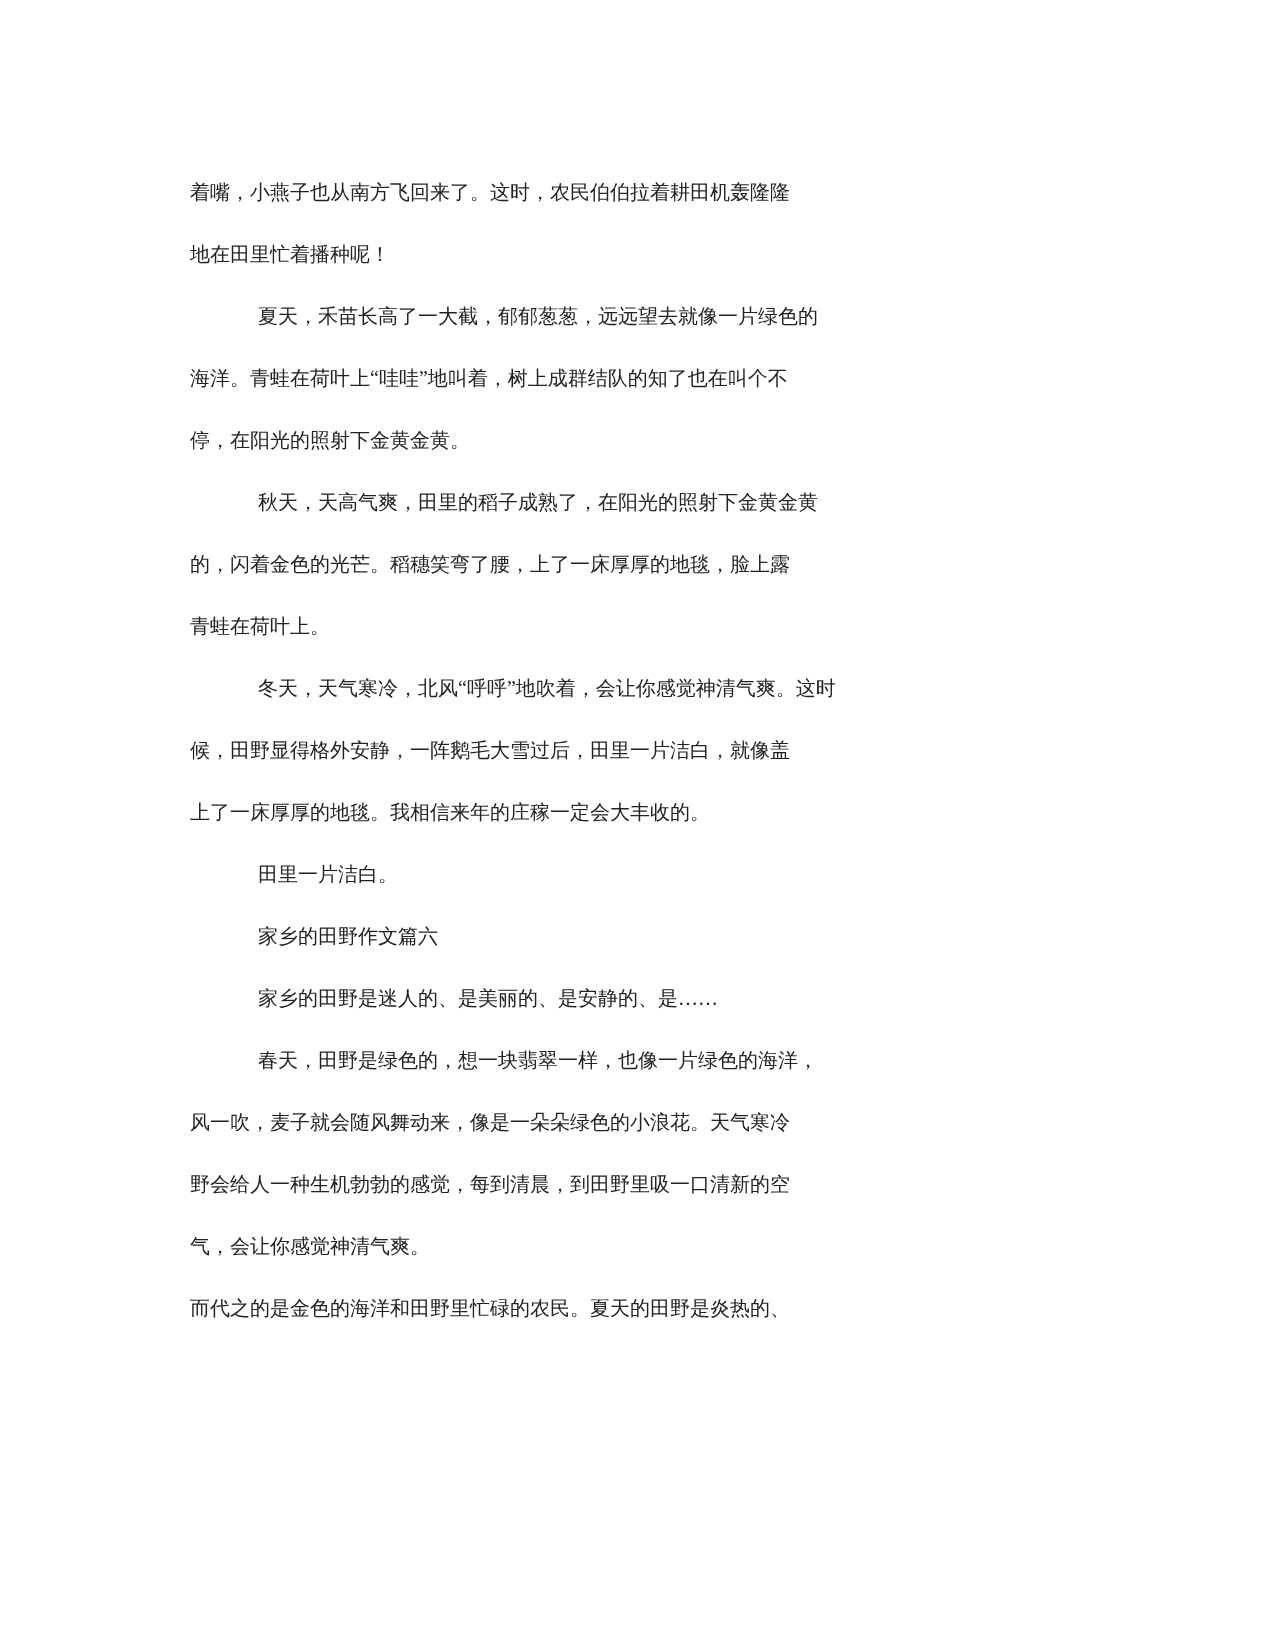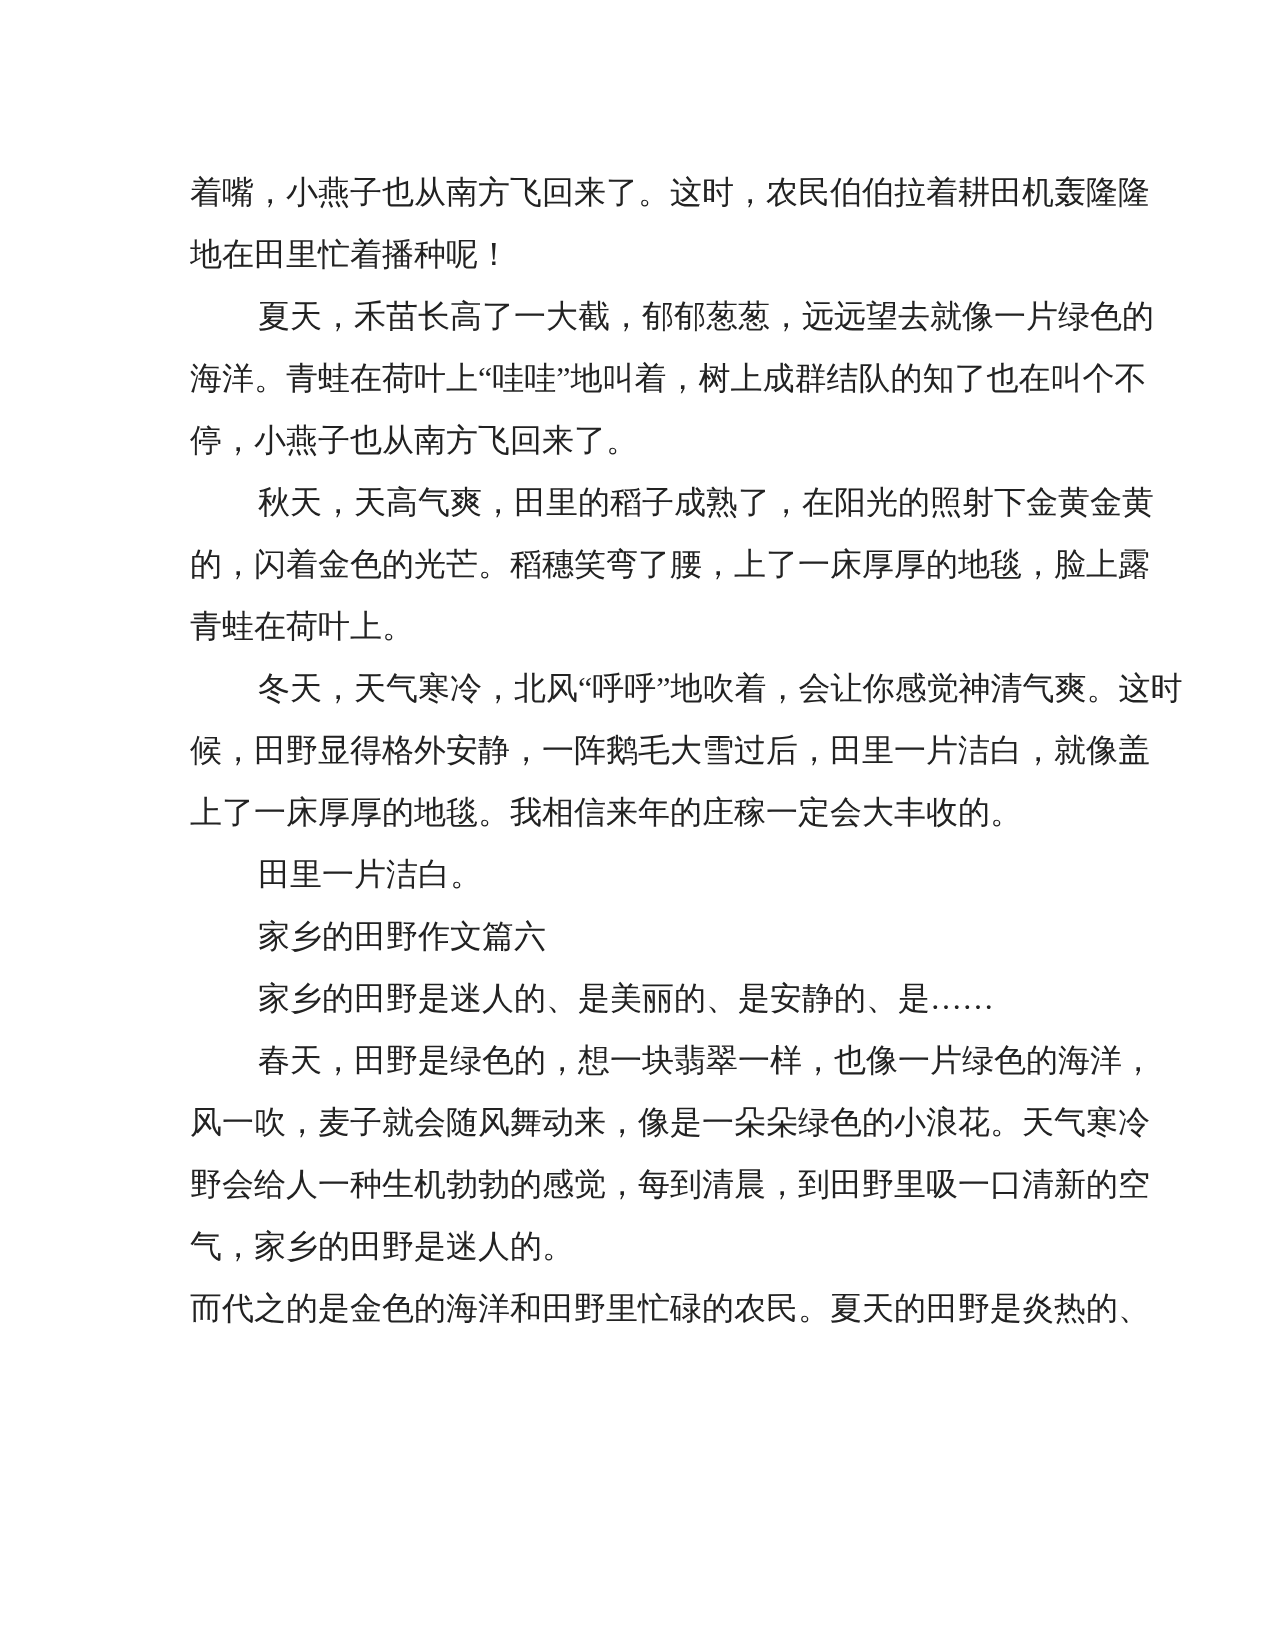--- a/index.html
+++ b/index.html
@@ -13,21 +13,21 @@
     height: 1650px;
     background: #ffffff;
     overflow: hidden;
   }
   .text-block {
     position: absolute;
     left: 190px;
     top: 161px;
     width: 895px;
     font-family: "Liberation Serif", "DejaVu Serif", serif;
-    font-size: 32px;
+    font-size: 20px;
     line-height: 62px;
     font-weight: 400;
     color: #222222;
   }
   .paragraph {
     margin: 0;
     padding: 0;
   }
   .line {
     height: 62px;
@@ -43,21 +43,21 @@
 
 <div class="page">
   <div class="text-block">
       <div class="paragraph">
         <div class="line">着嘴，小燕子也从南方飞回来了。这时，农民伯伯拉着耕田机轰隆隆</div>
         <div class="line">地在田里忙着播种呢！</div>
       </div>
       <div class="paragraph">
         <div class="line indent">夏天，禾苗长高了一大截，郁郁葱葱，远远望去就像一片绿色的</div>
         <div class="line">海洋。青蛙在荷叶上“哇哇”地叫着，树上成群结队的知了也在叫个不</div>
-        <div class="line">停，小燕子也从南方飞回来了。</div>
+        <div class="line">停，在阳光的照射下金黄金黄。</div>
       </div>
       <div class="paragraph">
         <div class="line indent">秋天，天高气爽，田里的稻子成熟了，在阳光的照射下金黄金黄</div>
         <div class="line">的，闪着金色的光芒。稻穗笑弯了腰，上了一床厚厚的地毯，脸上露</div>
         <div class="line">青蛙在荷叶上。</div>
       </div>
       <div class="paragraph">
         <div class="line indent">冬天，天气寒冷，北风“呼呼”地吹着，会让你感觉神清气爽。这时</div>
         <div class="line">候，田野显得格外安静，一阵鹅毛大雪过后，田里一片洁白，就像盖</div>
         <div class="line">上了一床厚厚的地毯。我相信来年的庄稼一定会大丰收的。</div>
@@ -68,19 +68,19 @@
       <div class="paragraph">
         <div class="line indent">家乡的田野作文篇六</div>
       </div>
       <div class="paragraph">
         <div class="line indent">家乡的田野是迷人的、是美丽的、是安静的、是……</div>
       </div>
       <div class="paragraph">
         <div class="line indent">春天，田野是绿色的，想一块翡翠一样，也像一片绿色的海洋，</div>
         <div class="line">风一吹，麦子就会随风舞动来，像是一朵朵绿色的小浪花。天气寒冷</div>
         <div class="line">野会给人一种生机勃勃的感觉，每到清晨，到田野里吸一口清新的空</div>
-        <div class="line">气，家乡的田野是迷人的。</div>
+        <div class="line">气，会让你感觉神清气爽。</div>
       </div>
       <div class="paragraph">
         <div class="line">而代之的是金色的海洋和田野里忙碌的农民。夏天的田野是炎热的、</div>
       </div>
     </div>
 </div>
 
 </body></html>

